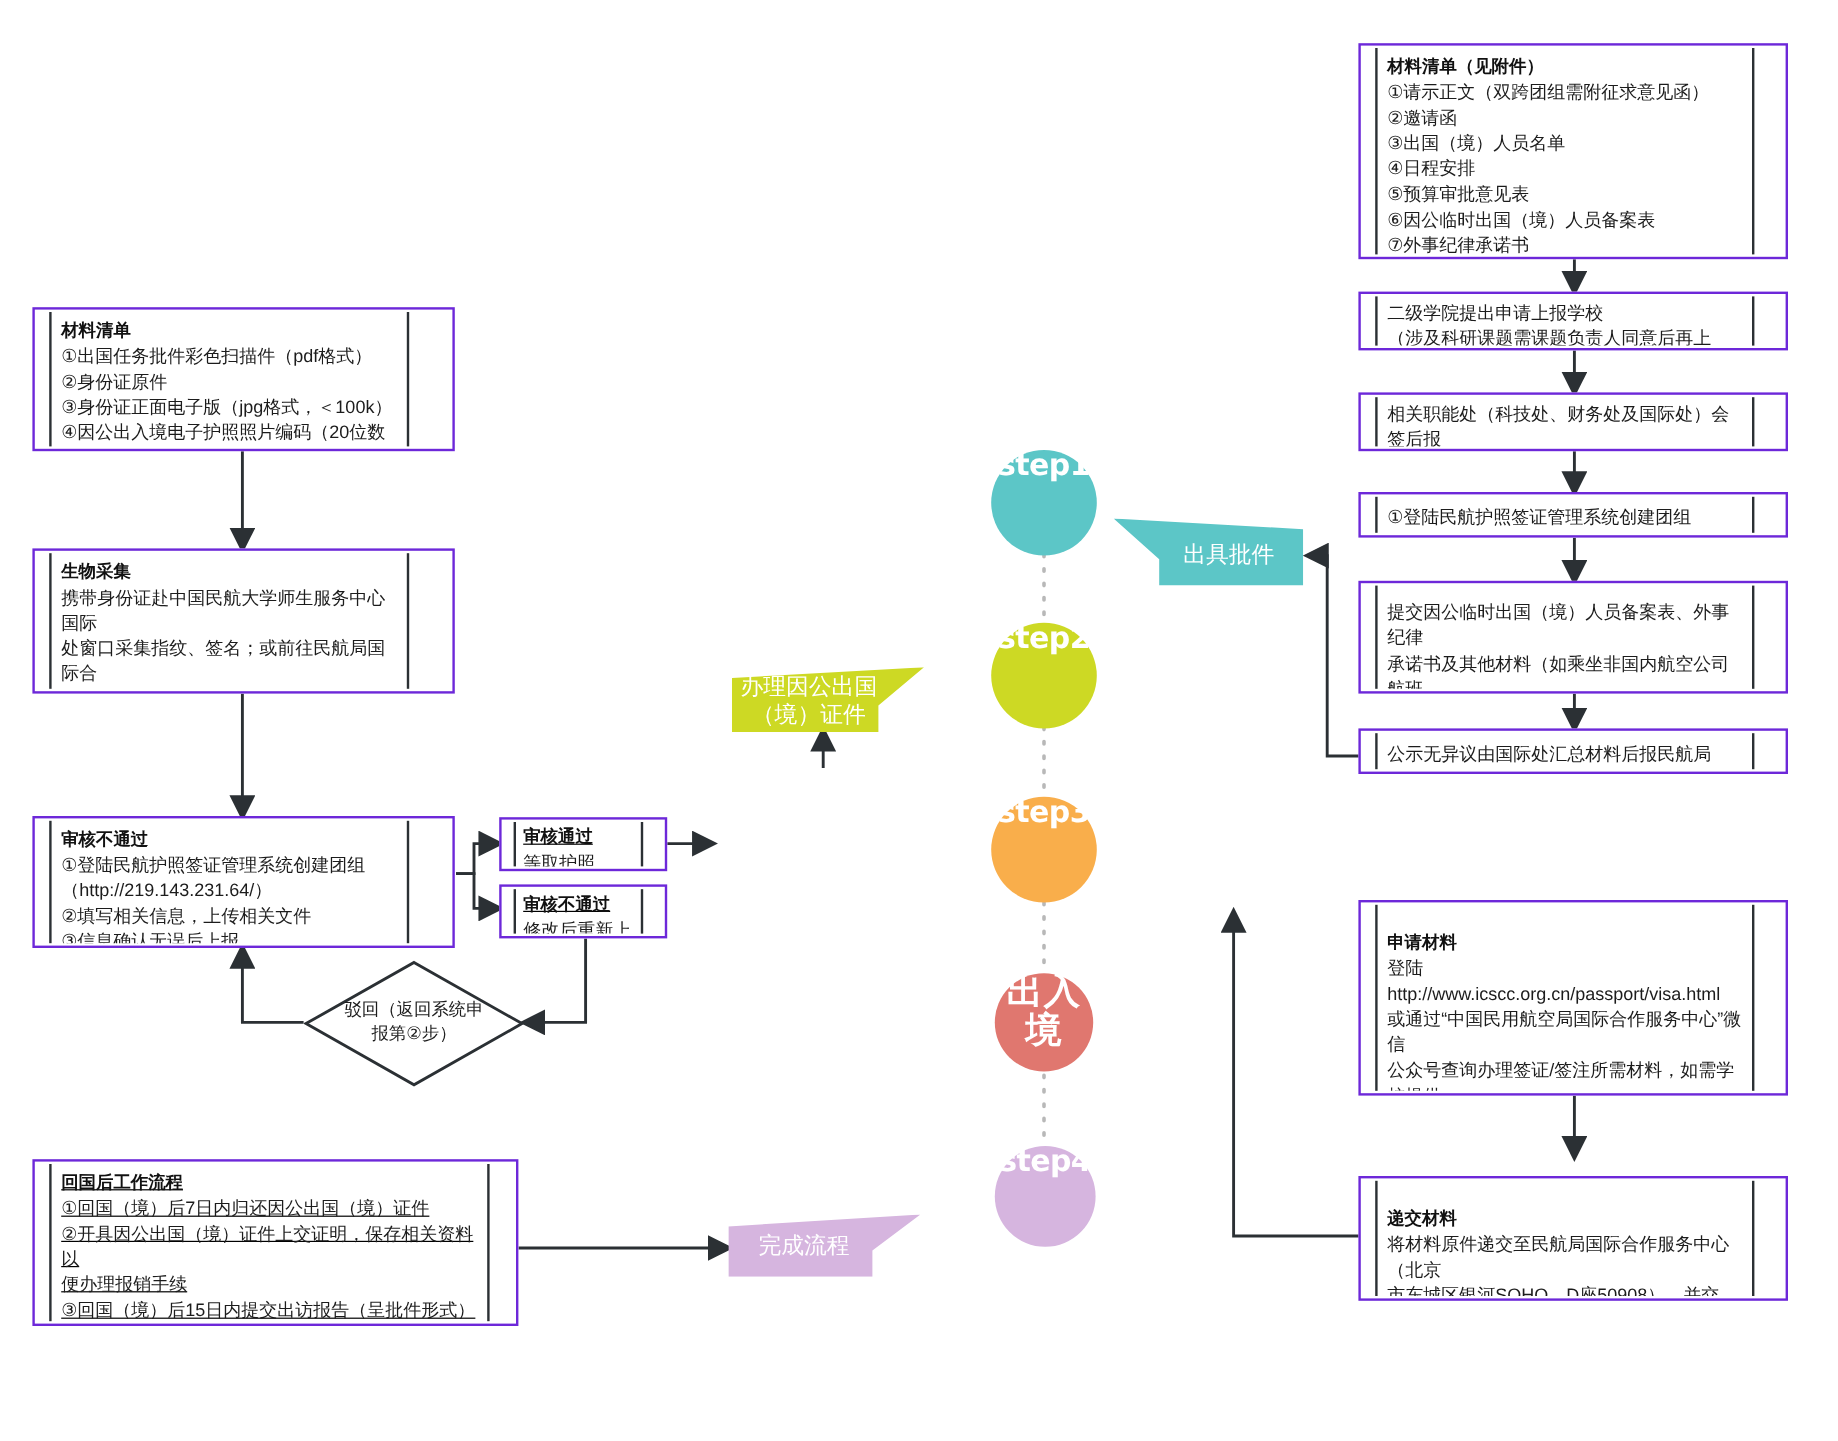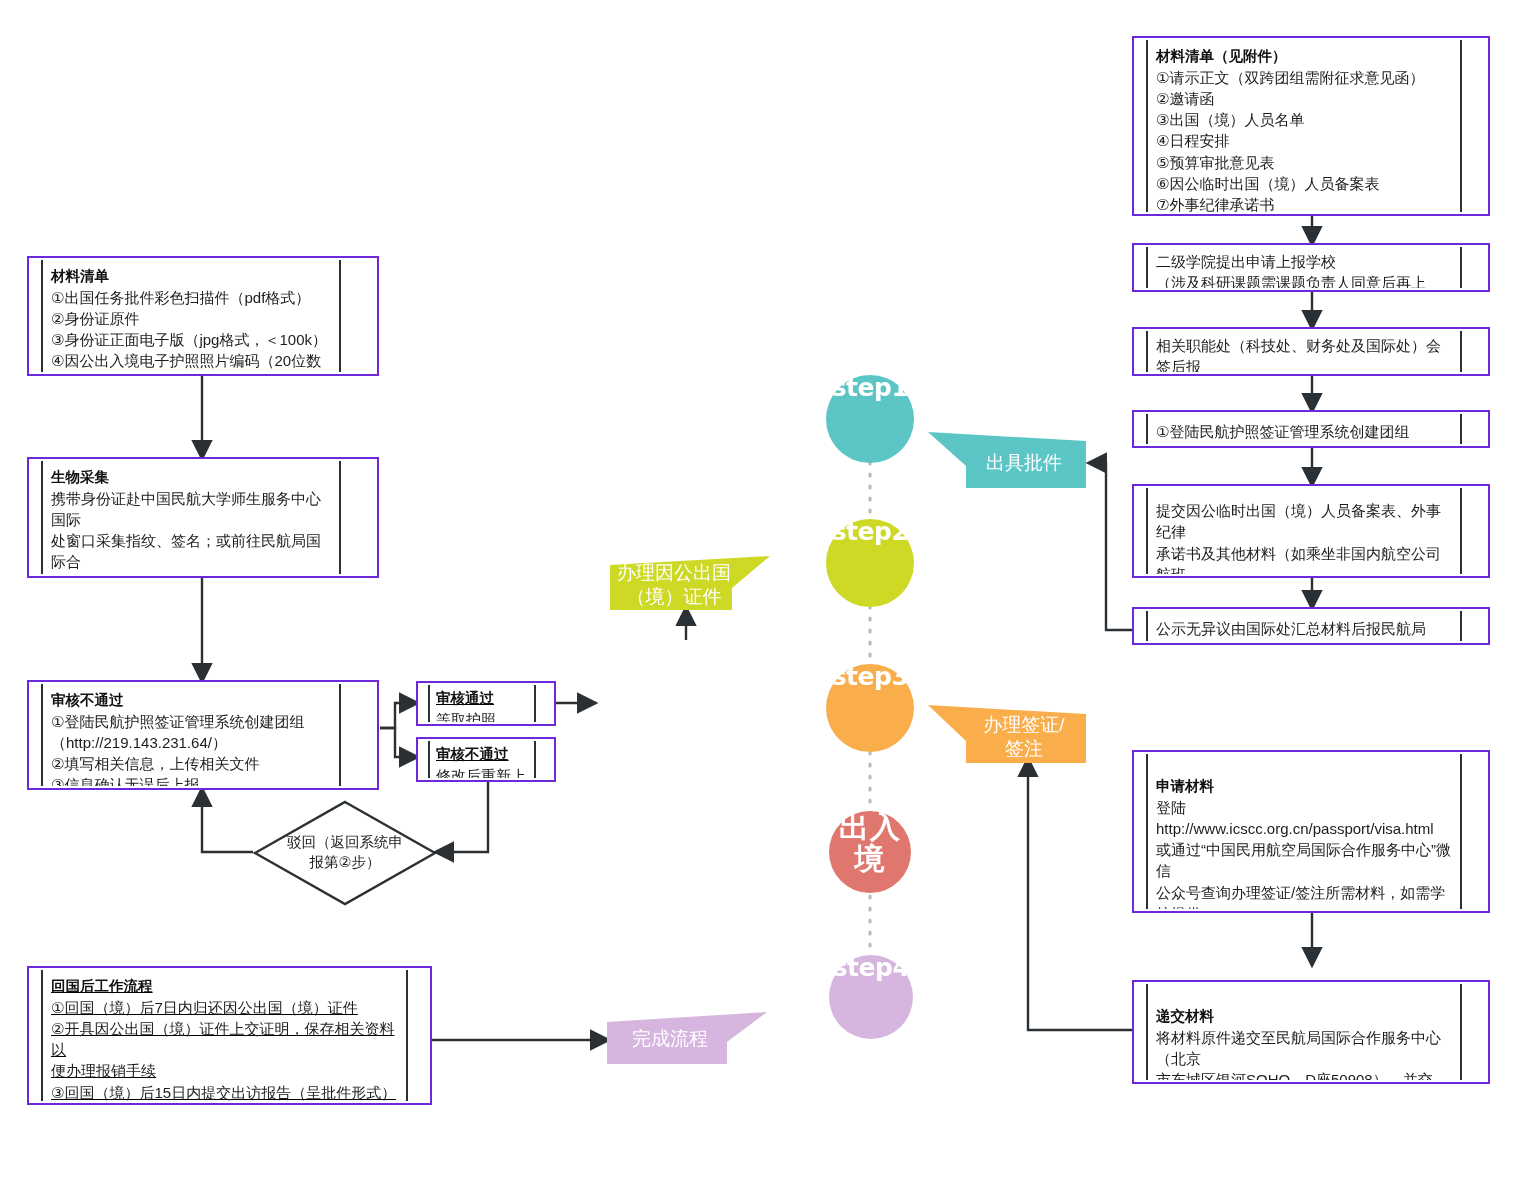--- a/index.html
+++ b/index.html
@@ -269,27 +269,20 @@
   </div>
 
   <div class="ribbon" style="left:610px; top:556px; width:160px; height:54px;">
     <svg viewBox="0 0 160 54">
       <polygon points="160,0 0,9 0,54 122,54 122,32" fill="#CDD924"></polygon>
     </svg>
     <div class="rlabel" style="left:6px; top:6px; width:116px; height:46px;">办理因公出国
 （境）证件</div>
   </div>
 
-  <div class="ribbon" style="left:928px; top:705px; width:158px; height:58px;">
-    <svg viewBox="0 0 158 58">
-      <polygon points="0,0 158,9 158,58 38,58 38,36" fill="#F9AE4B"></polygon>
-    </svg>
-    <div class="rlabel" style="left:40px; top:10px; width:112px; height:44px;">办理签证/
-签注</div>
-  </div>
 
   <div class="ribbon" style="left:607px; top:1012px; width:160px; height:52px;">
     <svg viewBox="0 0 160 52">
       <polygon points="160,0 0,10 0,52 120,52 120,30" fill="#D6B5DF"></polygon>
     </svg>
     <div class="rlabel" style="left:6px; top:10px; width:114px; height:34px;">完成流程</div>
   </div>
 
   <div class="fbox" style="left:1132px; top:36px; width:358px; height:180px;">
     <div class="inner" style="right:26px;">

